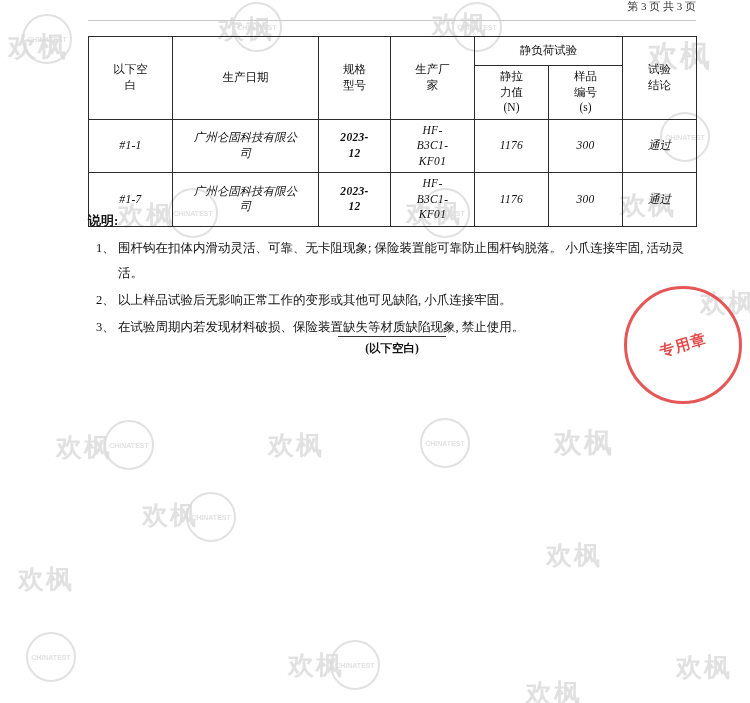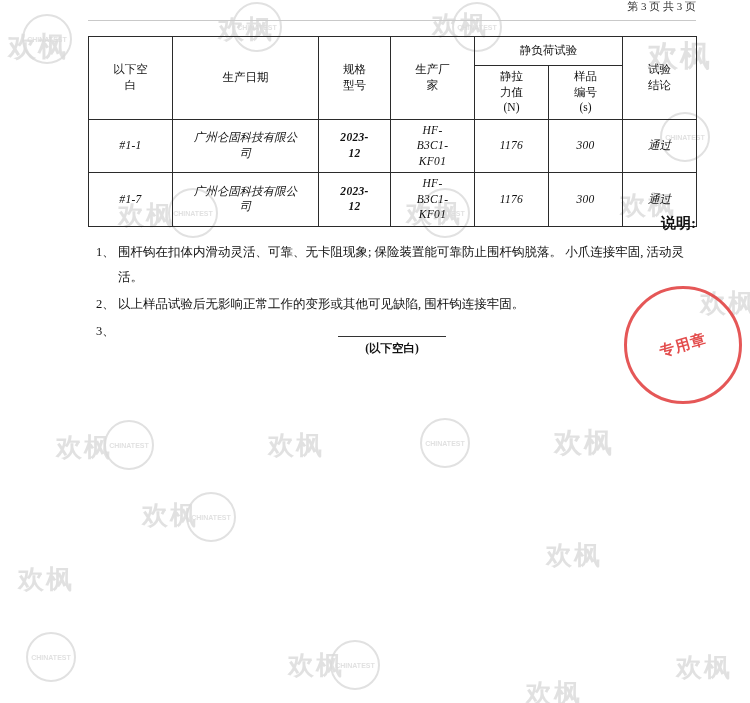--- a/index.html
+++ b/index.html
@@ -114,22 +114,21 @@
     left: 88px;
     width: 608px;
     z-index: 10;
     font-size: 12.5px;
     line-height: 2.0;
     color: #111;
   }
   .notes .note-title {
     font-weight: bold;
     margin-bottom: 2px;
-    font-size: 15px;
-    text-align: right;
+    font-size: 13px;
   }
   .notes ol {
     margin: 0;
     padding: 0;
     list-style: none;
   }
   .notes li {
     margin: 0 0 2px 0;
     padding-left: 30px;
     position: relative;
@@ -302,24 +301,25 @@
 
 <div class="notes">
   <div class="note-title">说明:</div>
   <ol>
     <li>
       <span class="num">1、</span>
       <span>围杆钩在扣体内滑动灵活、可靠、无卡阻现象; 保险装置能可靠防止围杆钩脱落。 小爪连接牢固, 活动灵活。</span>
     </li>
     <li>
       <span class="num">2、</span>
-      <span>以上样品试验后无影响正常工作的变形或其他可见缺陷, 围杆钩连接牢固。</span>
+      <span>以上样品试验后无影响正常工作的变形或其他可见缺陷, 小爪连接牢固。</span>
     </li>
     <li>
       <span class="num">3、</span>
+      <span>在试验周期内若发现材料破损、保险装置缺失等材质缺陷现象, 禁止使用。</span>
     </li>
   </ol>
 </div>
 
 <div class="end-block">
   <div class="end-rule"></div>
   <div class="end-text">(以下空白)</div>
 </div>
 
 <div class="red-stamp">

